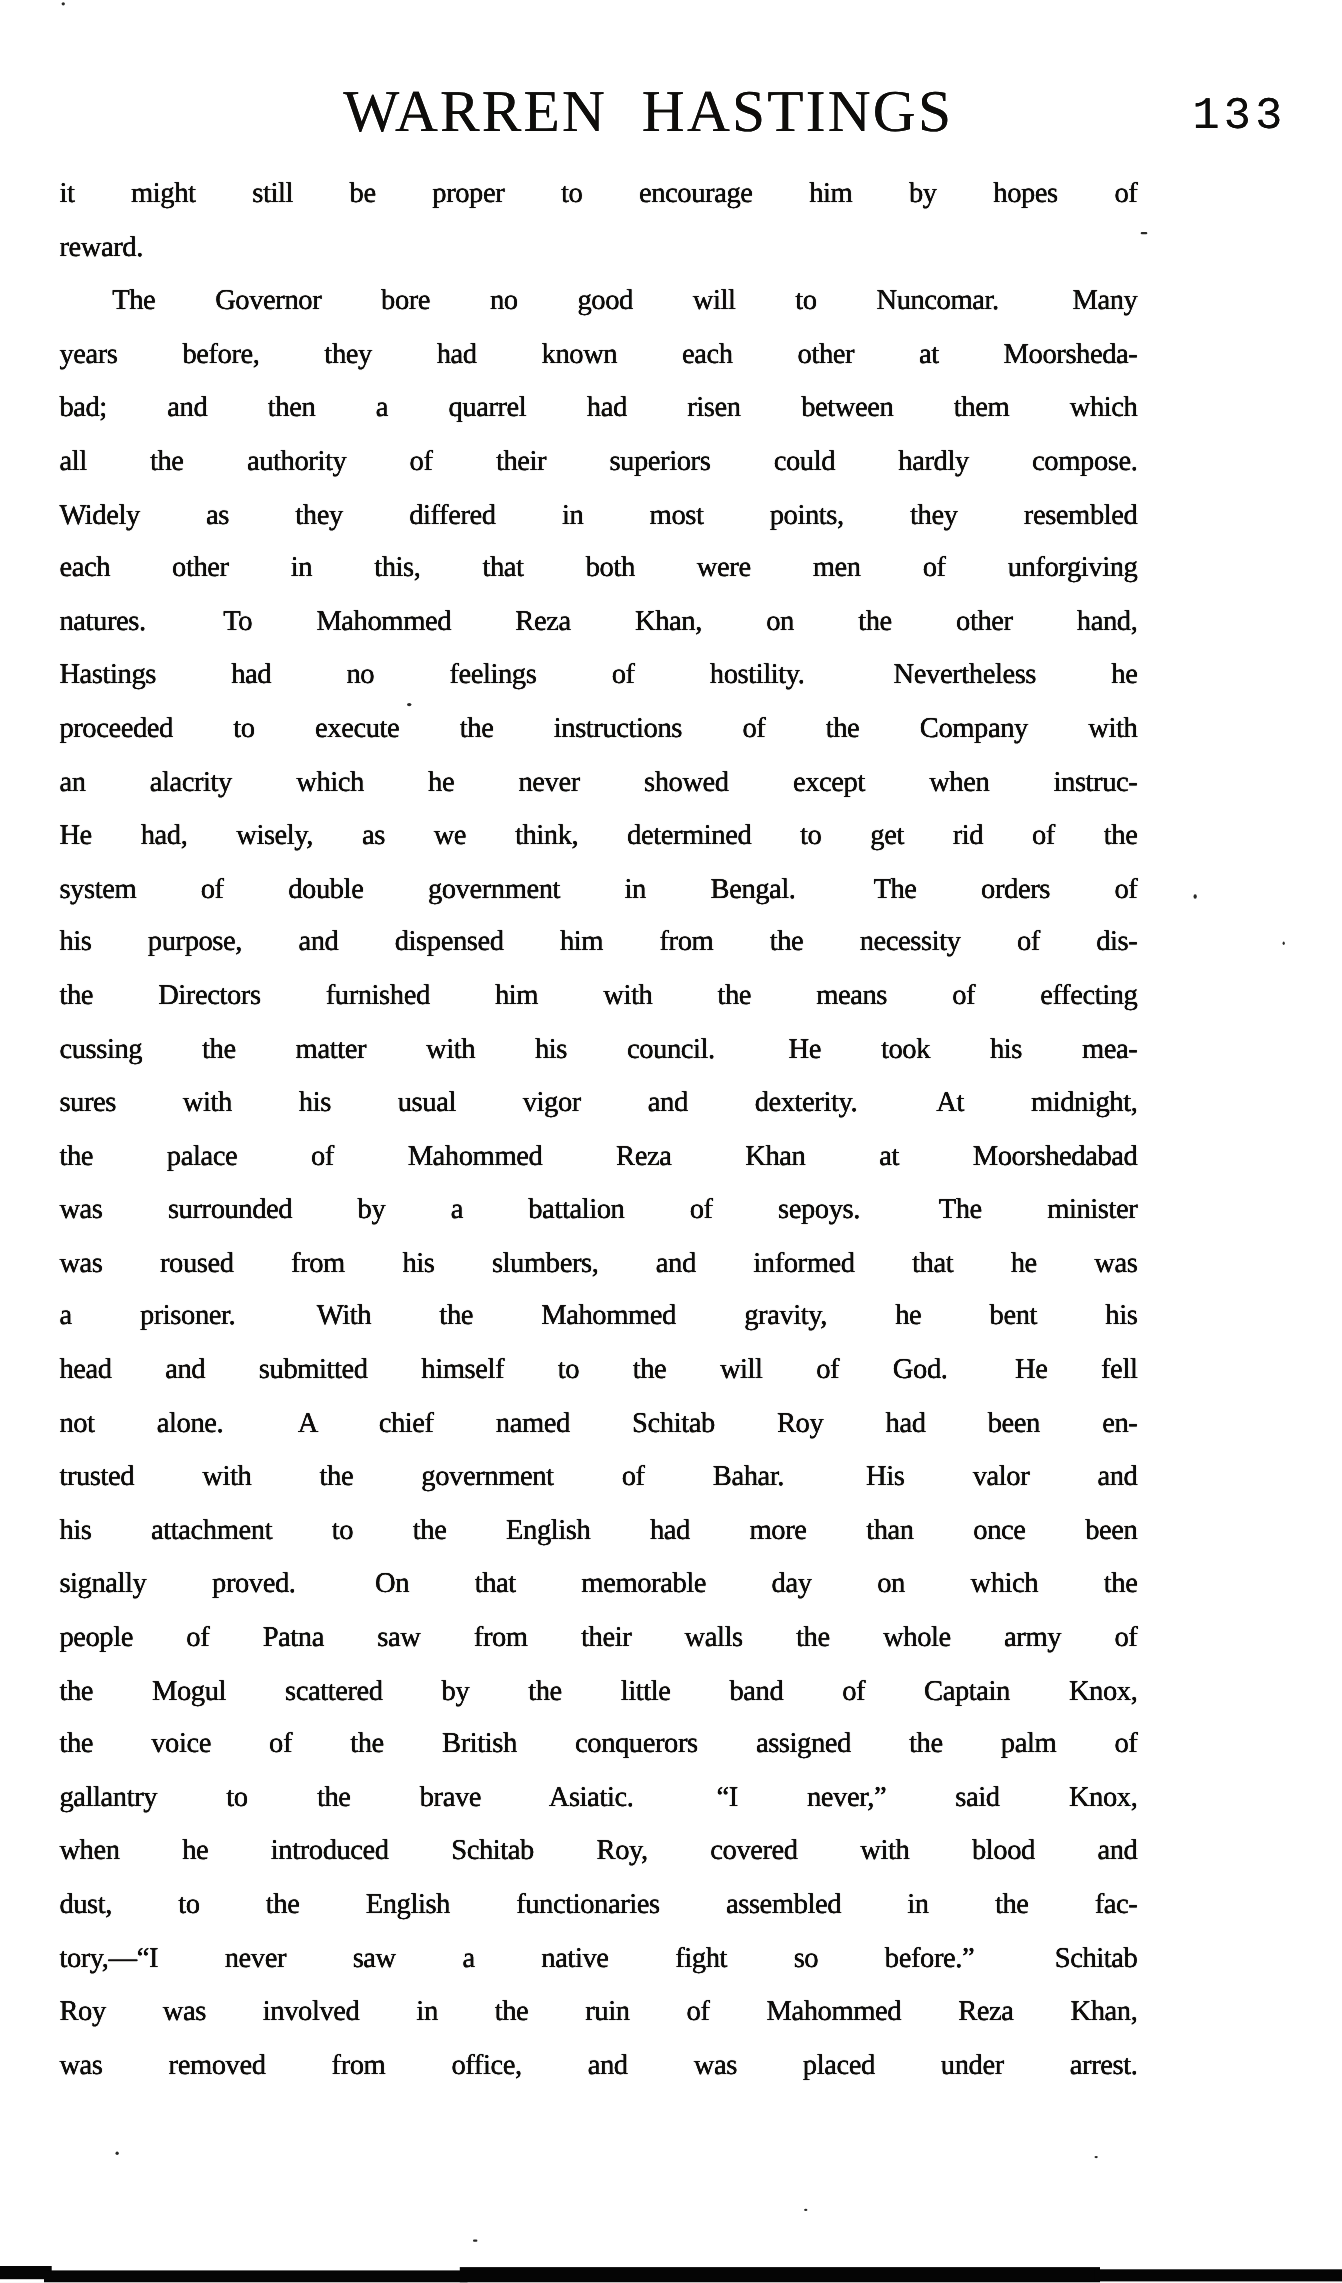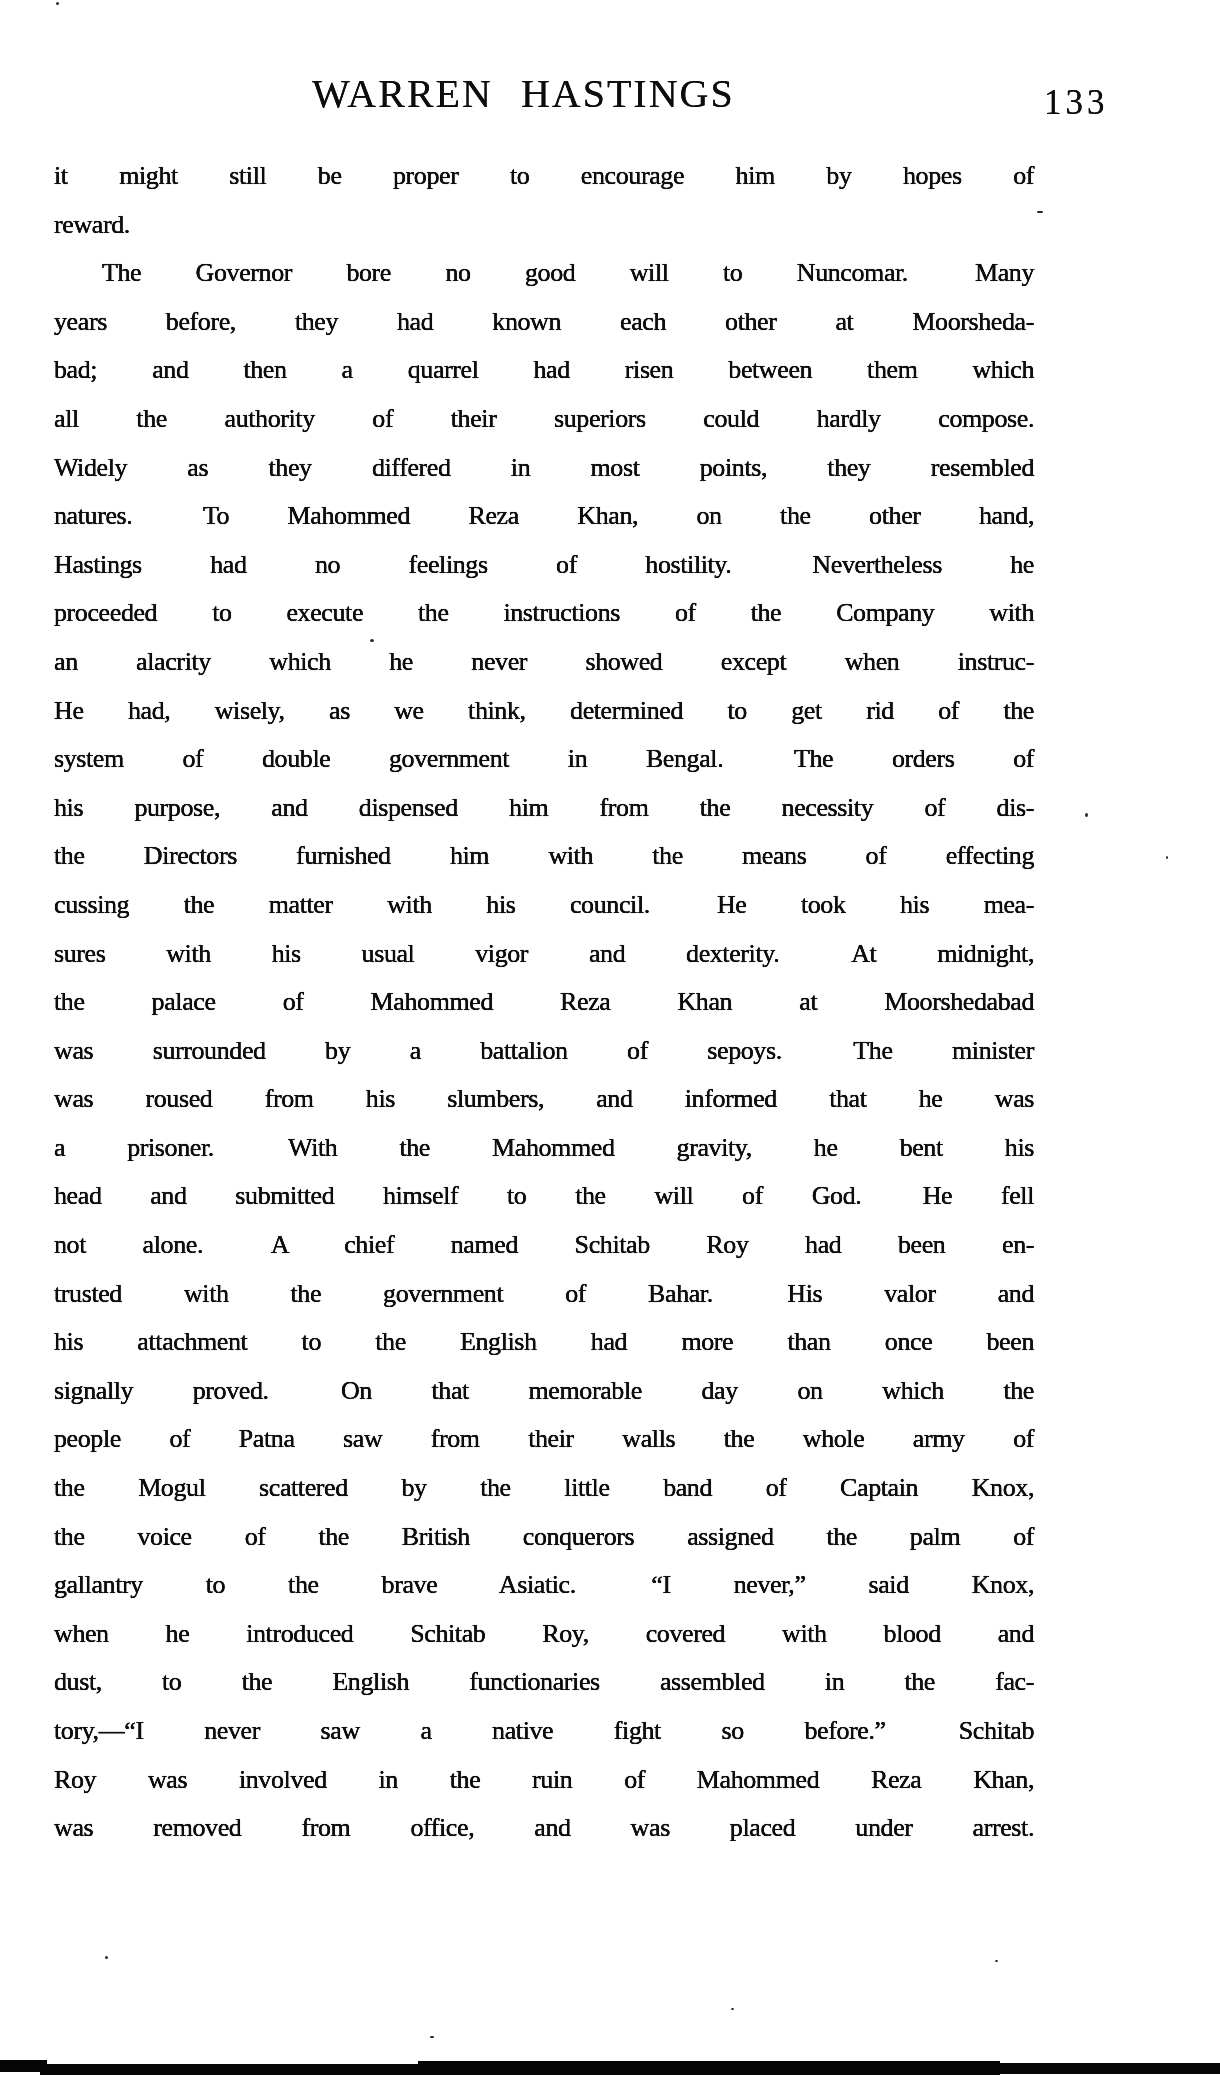--- a/index.html
+++ b/index.html
@@ -11,30 +11,31 @@
   }
   .page {
     position:relative;
     width:1220px; height:2075px;
     background:var(--paper);
     color:var(--ink);
     overflow:hidden;
   }
   .running-head {
     position:absolute; left:312px; top:72px;
-    font-size:40px; line-height:1.1;
+    font-size:54px; line-height:1.1;
     letter-spacing:2px; word-spacing:16px;
     white-space:nowrap;
     text-shadow:0 0 0.6px currentColor;
   }
   .page-number {
-    position:absolute; left:1044px; top:84px;
-    font-size:35px; line-height:1.1;
+    position:absolute; left:1084px; top:84px;
+    font-size:41px; line-height:1.1;
     letter-spacing:4px;
     text-shadow:0 0 0.5px currentColor;
+    font-family:Liberation Mono, monospace;
   }
   .text-block {
     position:absolute; left:54px; top:152px; width:980px;
   }
   .line {
     font-size:26px;
     line-height:48.6px;
     height:48.6px;
     letter-spacing:-0.4px;
     word-spacing:1px;
@@ -72,20 +73,21 @@
   <div class="page-number">133</div>
 
   <main class="text-block" id="text-block">
       <div class="line">it might still be proper to encourage him by hopes of</div>
       <div class="line no-justify">reward.</div>
       <div class="line indent">The Governor bore no good will to Nuncomar.  Many</div>
       <div class="line">years before, they had known each other at Moorsheda-</div>
       <div class="line">bad; and then a quarrel had risen between them which</div>
       <div class="line">all the authority of their superiors could hardly compose.</div>
       <div class="line">Widely as they differed in most points, they resembled</div>
+      <div class="line">each other in this, that both were men of unforgiving</div>
       <div class="line">natures.  To Mahommed Reza Khan, on the other hand,</div>
       <div class="line">Hastings had no feelings of hostility.  Nevertheless he</div>
       <div class="line">proceeded to execute the instructions of the Company with</div>
       <div class="line">an alacrity which he never showed except when instruc-</div>
       <div class="line">He had, wisely, as we think, determined to get rid of the</div>
       <div class="line">system of double government in Bengal.  The orders of</div>
       <div class="line">his purpose, and dispensed him from the necessity of dis-</div>
       <div class="line">the Directors furnished him with the means of effecting</div>
       <div class="line">cussing the matter with his council.  He took his mea-</div>
       <div class="line">sures with his usual vigor and dexterity.  At midnight,</div>

